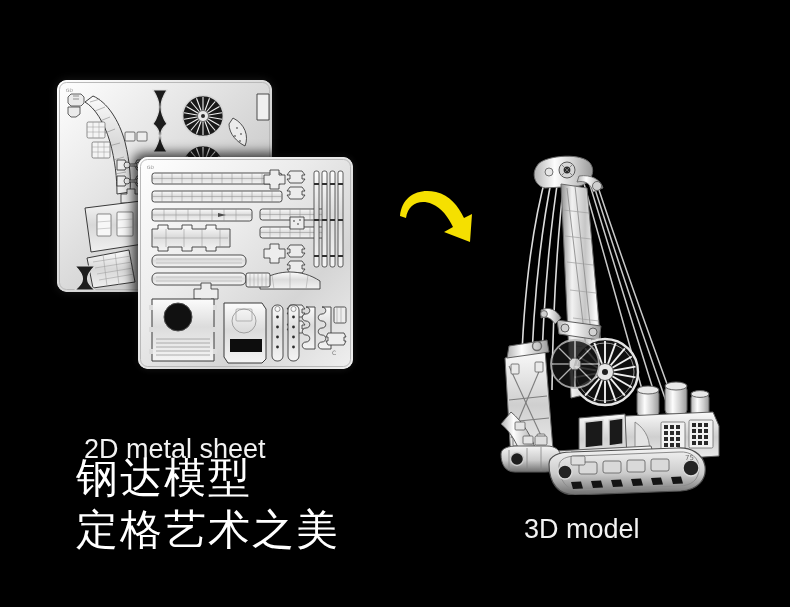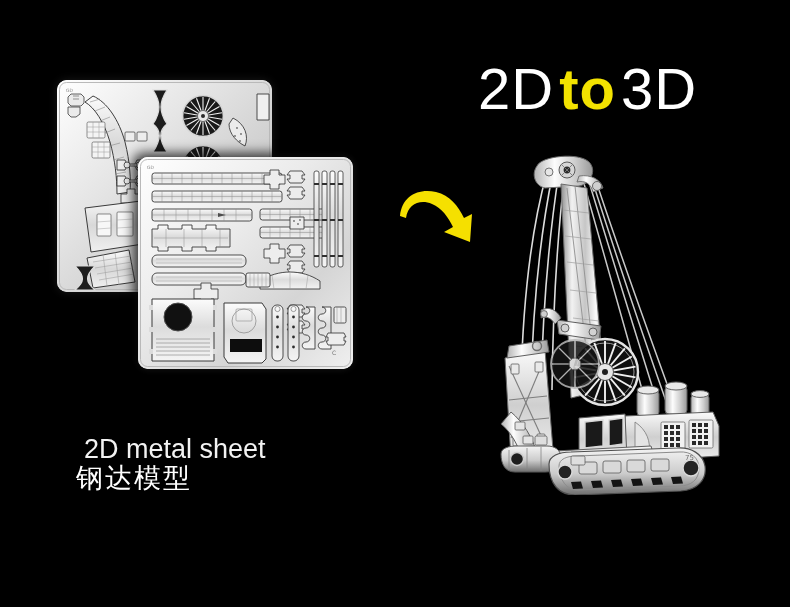--- a/index.html
+++ b/index.html
@@ -22,21 +22,21 @@
   .cap-2d{
     position:absolute;left:84px;top:394px;
     font-size:27px;font-weight:300;color:#f2f2f2;white-space:nowrap;margin-top:40px;
   }
   .cap-3d{
     position:absolute;left:524px;top:514px;
     font-size:27px;font-weight:300;color:#f2f2f2;white-space:nowrap;
   }
   .brand{
     position:absolute;left:76px;top:452px;
-    font-size:27px;line-height:52px;color:#ffffff;font-weight:500;
+    font-size:42px;line-height:52px;color:#ffffff;font-weight:500;
     letter-spacing:2px;white-space:nowrap;
   }
 
   
   .arrow{position:absolute;left:396px;top:182px;width:96px;height:76px;}
 
   
   .sheets{position:absolute;left:50px;top:72px;width:320px;height:306px;}
   .sheet{
     position:absolute;border-radius:10px;
@@ -468,25 +468,23 @@
           </g>
         </g>
       </svg>
     </div>
   </div>
 
   <div class="cap-2d lbl">2D metal sheet</div>
 
   <div class="brand lbl">
     <div>钢达模型</div>
+    <div>定格艺术之美</div>
   </div>
 
-  <div class="headline lbl">
-    <span>2D</span><span class="hl-to">to</span><span>3D</span>
-  </div>
 
   <div class="arrow">
     <svg viewBox="0 0 96 76" width="96" height="76">
       <path d="M4 34 C6 14 22 6 40 10 C54 13 62 24 68 36 l8 -4 l-2 28 l-26 -10 l9 -5 C52 35 46 26 36 22 C24 17 12 22 10 36 z" fill="#f5e000"></path>
     </svg>
   </div>
 
   <div class="model">
     <svg viewBox="0 0 250 345" width="250" height="345">
       <defs>
@@ -723,14 +721,15 @@
         <text x="210" y="310" font-size="7" fill="#6e6e6e" font-family="DejaVu Sans, sans-serif">75</text>
       </g>
 
       <g fill="#dedede" stroke="#5d5d5d" stroke-width=".8">
         <rect x="96" y="306" width="14" height="9" rx="1.5"></rect>
         <rect x="60" y="286" width="12" height="9" rx="1.5"></rect>
       </g>
     </svg>
   </div>
 
+  <div class="cap-3d lbl">3D model</div>
 
 </div>
 
 </body></html>

